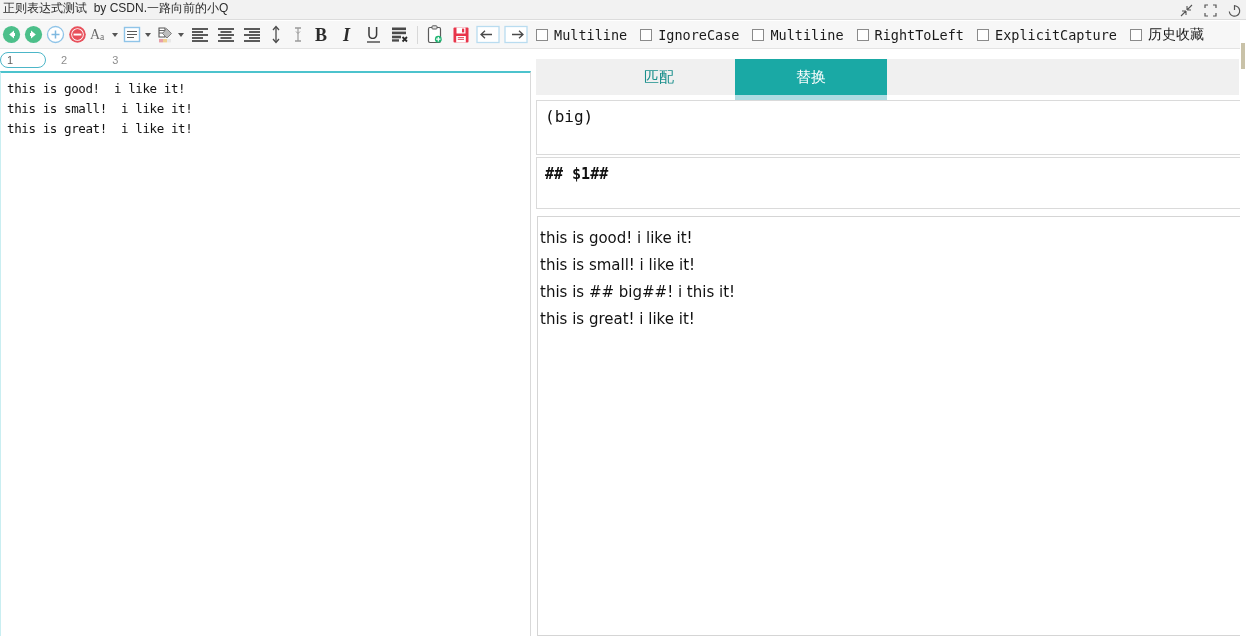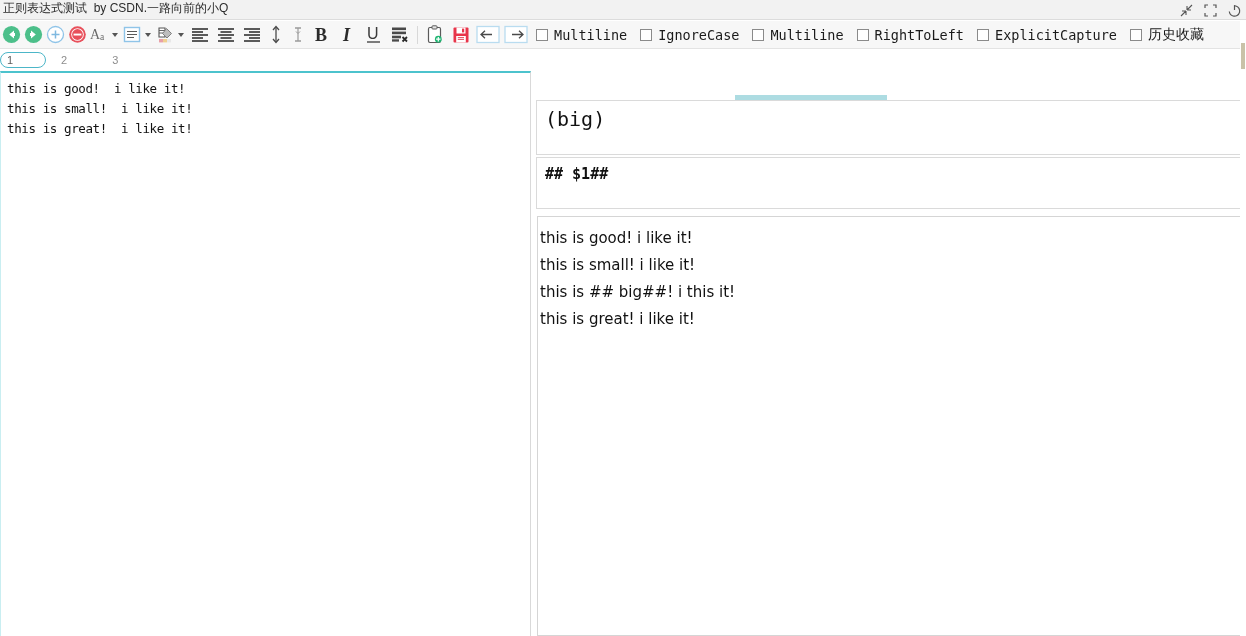--- a/index.html
+++ b/index.html
@@ -117,21 +117,21 @@
     background: #ffffff; border: 1px solid #dadada; border-right: none;
     padding: 6px 8px;
   }
   #replace-box {
     position: absolute; left: 0px; top: 107px; width: 710px; height: 52px;
     background: #ffffff; border: 1px solid #dadada; border-right: none;
     padding: 7px 8px;
   }
   .fieldtext {
     font-family: "DejaVu Sans Mono", monospace;
-    font-size: 20px; color: #111; white-space: pre;
+    font-size: 16px; color: #111; white-space: pre;
   }
   #replace-box .fieldtext { font-size: 15px; font-weight: bold; }
 
   #test-button {
     position: absolute; left: 607px; top: 112px; width: 92px; height: 42px;
     background: #f0f0f0; border: 1px solid #e2e2e2; border-radius: 3px;
     display: flex; align-items: center; justify-content: center;
     color: #a6a6a6; font-size: 15px; cursor: pointer;
     font-family: "DejaVu Sans", sans-serif;
   }
@@ -365,20 +365,24 @@
 </div>
 
 <div id="editor">
   <div class="eline">this is good!  i like it!</div>
   <div class="eline">this is small!  i like it!</div>
   <div class="eline">this is great!  i like it!</div>
 </div>
 
 <div id="right">
 
+  <div id="tabbar">
+    <span class="rtab inactive">匹配</span>
+    <span class="rtab active">替换</span>
+  </div>
   <div id="tab-underline"></div>
 
   <div id="pattern-box">
     <span class="fieldtext">(big)</span>
   </div>
 
   <div id="replace-box">
     <span class="fieldtext">## $1##</span>
   </div>
 

